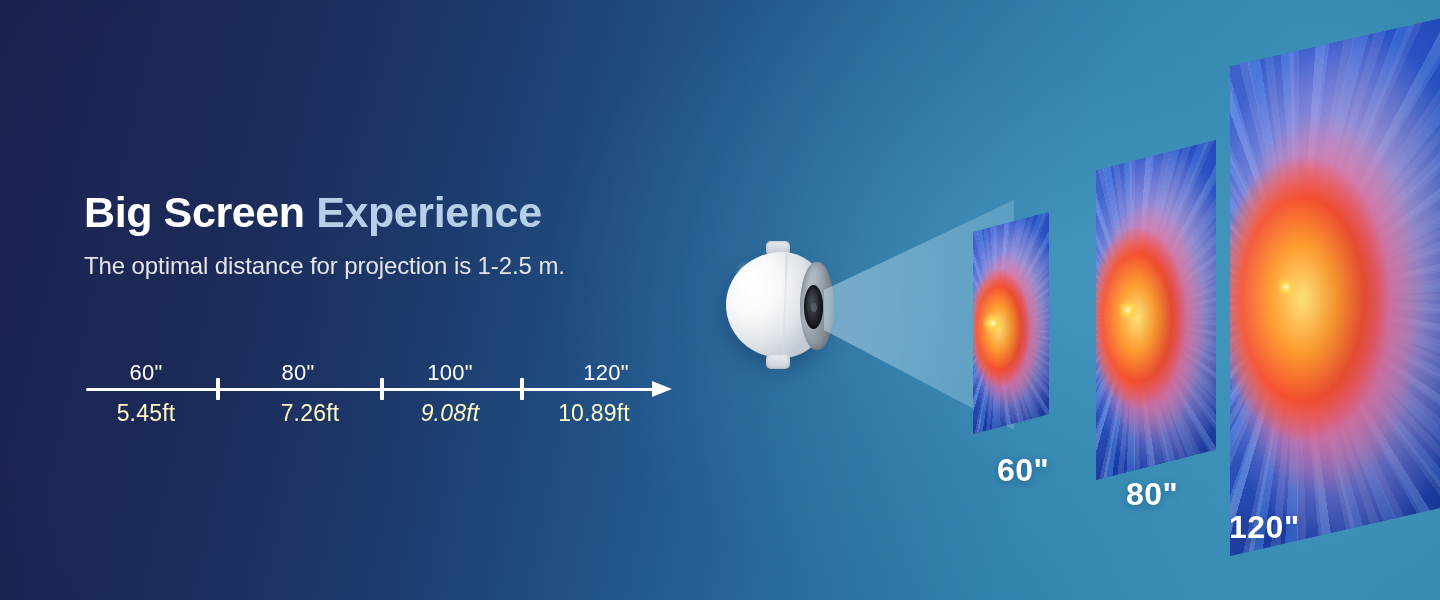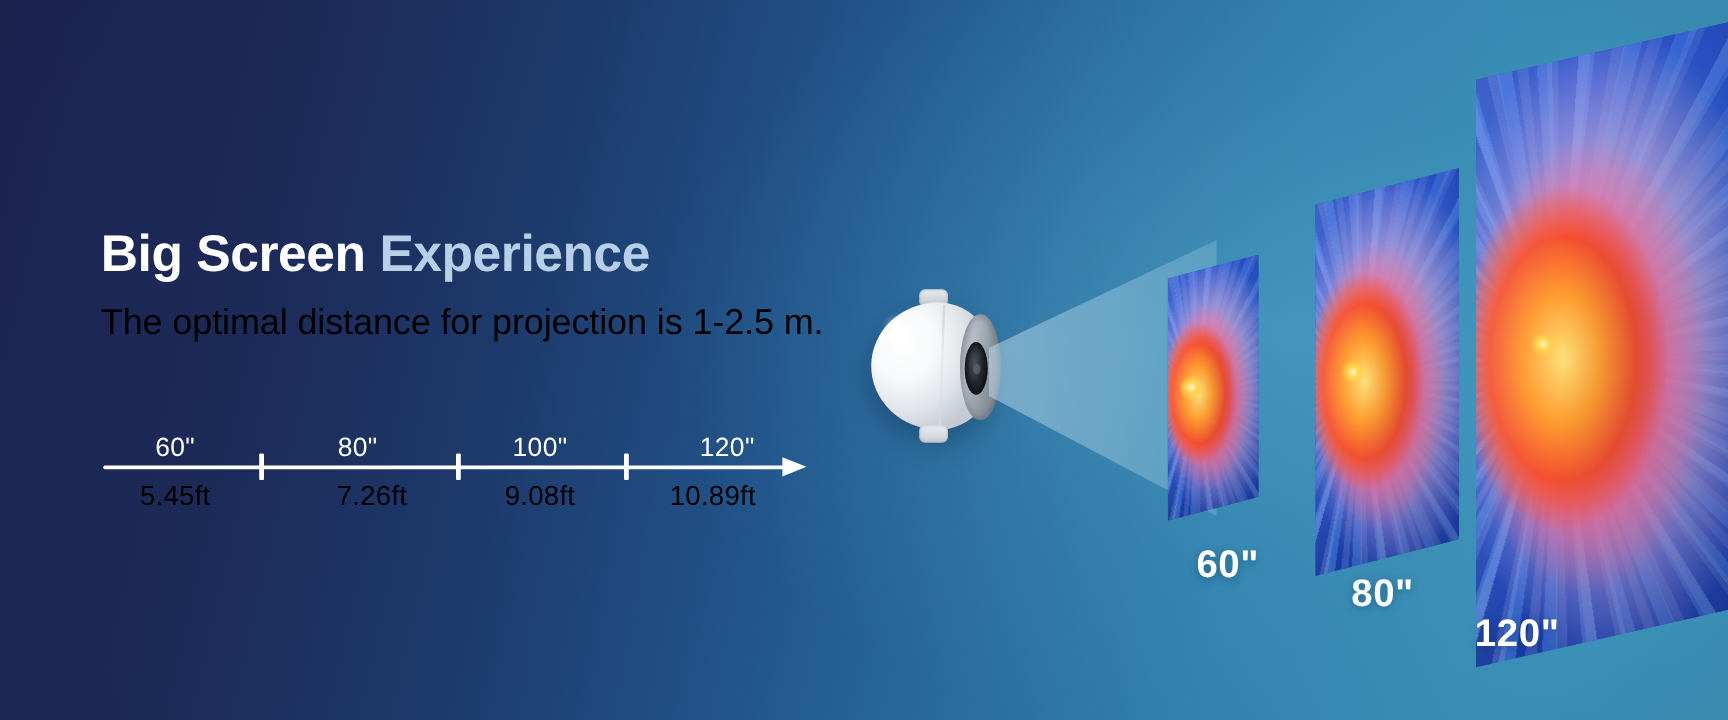--- a/index.html
+++ b/index.html
@@ -40,42 +40,42 @@
 
   
   .copy{position:absolute;left:84px;top:190px;width:640px;}
   .headline{
     font-size:43px;font-weight:bold;letter-spacing:-0.4px;
     line-height:1.06;margin:0;white-space:nowrap;
   }
   .h-white{color:#ffffff;}
   .h-blue{color:#b7cfe9;}
   .subline{
-    margin:16px 0 0 0;font-size:30px;color:#000000;
+    margin:16px 0 0 0;font-size:24px;color:#e5e5e5;
     font-weight:400;letter-spacing:-0.1px;white-space:nowrap;
   }
 
   
   .scale{position:absolute;left:86px;top:360px;width:600px;height:80px;}
   .axis-line{
     position:absolute;left:0;top:28px;width:572px;height:3px;
     background:#ffffff;border-radius:2px;
   }
   .axis-arrow{
     position:absolute;left:566px;top:21px;width:0;height:0;
     border-top:8.5px solid transparent;border-bottom:8.5px solid transparent;
     border-left:20px solid #ffffff;
   }
   .tick{position:absolute;top:18px;width:3.5px;height:22px;background:#ffffff;border-radius:1px;}
   .sz{
     position:absolute;top:0px;font-size:22px;font-weight:500;color:#ffffff;
     transform:translateX(-50%);white-space:nowrap;letter-spacing:0.3px;
   }
   .ft{
-    position:absolute;top:40px;font-size:23px;font-weight:500;color:#000000;
+    position:absolute;top:40px;font-size:23px;font-weight:500;color:#fef9c3;
     transform:translateX(-50%);white-space:nowrap;letter-spacing:0.2px;
   }
 
   
   .projector{position:absolute;left:726px;top:240px;width:120px;height:130px;}
   .pj-body{
     position:absolute;left:0;top:12px;width:104px;height:106px;
     border-radius:54% 46% 46% 54% / 50% 50% 50% 50%;
     background:
       radial-gradient(ellipse 70px 80px at 26% 32%, #ffffff 0%, #f6f8fa 40%, #dfe4e9 72%, #c3cad2 100%);
@@ -192,21 +192,21 @@
     <div class="tick" style="left:294px;"></div>
     <div class="tick" style="left:434px;"></div>
 
     <div class="sz" style="left:60px;">60"</div>
     <div class="sz" style="left:212px;">80"</div>
     <div class="sz" style="left:364px;">100"</div>
     <div class="sz" style="left:520px;">120"</div>
 
     <div class="ft" style="left:60px;">5.45ft</div>
     <div class="ft" style="left:224px;">7.26ft</div>
-    <div class="ft" style="left:364px;">9.08ft</div>
+    <div class="ft" style="left:364px;font-style:italic;">9.08ft</div>
     <div class="ft" style="left:508px;">10.89ft</div>
   </div>
 
   <div class="projector">
     <div class="pj-stub top"></div>
     <div class="pj-body"></div>
     <div class="pj-seam"></div>
     <div class="pj-hi"></div>
     <div class="pj-face"></div>
     <div class="pj-lens"></div>

